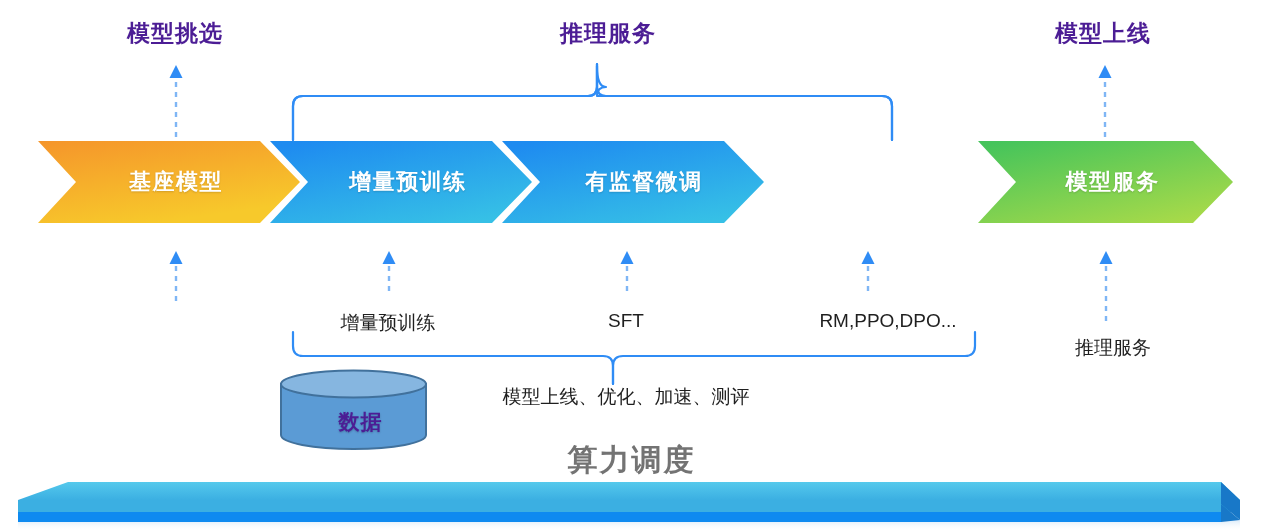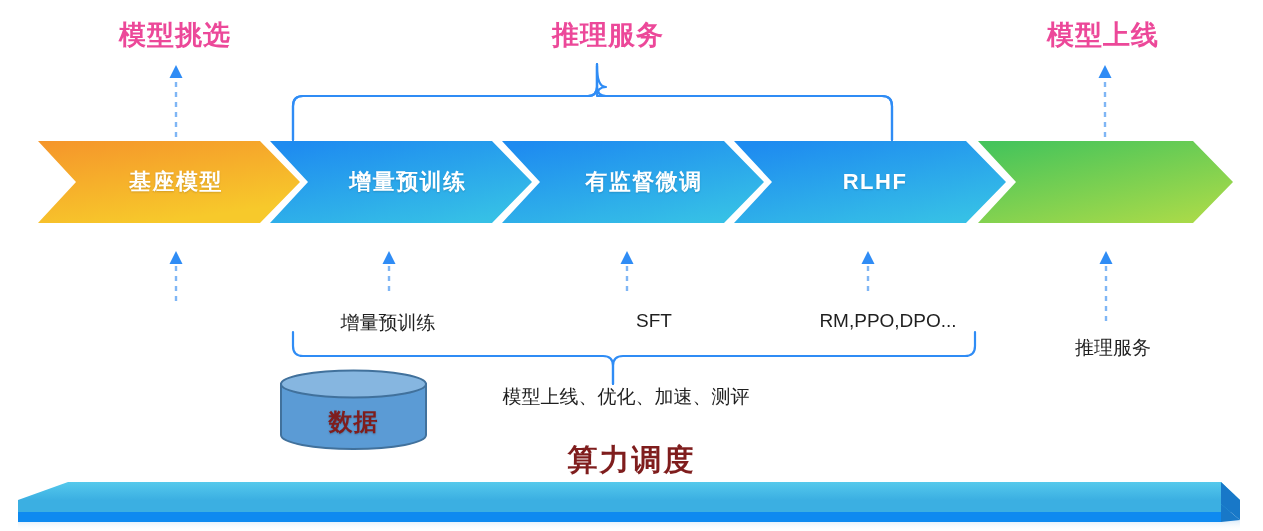--- a/index.html
+++ b/index.html
@@ -8,21 +8,21 @@
     background:#ffffff;
     font-family:"Liberation Sans","DejaVu Sans",sans-serif;
     overflow:hidden;
     position:relative;
   }
   .stage{position:absolute;left:0;top:0;width:1263px;height:531px;}
   .abs{position:absolute;}
 
   
   .heading{
-    font-size:27px;font-weight:bold;color:#ec4899;
+    font-size:23px;font-weight:bold;color:#4c1d95;
     letter-spacing:1px;white-space:nowrap;text-align:center;
     line-height:1;
   }
 
   
   .uparrow{width:14px;}
   .uparrow svg{display:block;overflow:visible;}
 
   
   .pipeline{position:absolute;left:0;top:141px;width:1263px;height:84px;}
@@ -40,32 +40,32 @@
   
   .smalllabel{
     font-size:19px;color:#1f1f1f;white-space:nowrap;text-align:center;
     font-family:"Liberation Sans","DejaVu Sans",sans-serif;
   }
 
   
   .cyl{position:absolute;}
   .cyl svg{display:block;}
   .cyl .cyllbl{
-    position:absolute;left:0;top:0;width:100%;height:100%;
+    position:absolute;left:7px;top:0;width:100%;height:100%;
     display:flex;align-items:center;justify-content:center;
-    color:#7f1d1d;font-weight:bold;font-size:24px;letter-spacing:1px;
+    color:#4c1d95;font-weight:bold;font-size:21px;letter-spacing:1px;
     text-shadow:0 1px 2px rgba(0,0,0,0.22);
   }
 
   
   .slab{position:absolute;left:0;top:480px;width:1263px;height:51px;}
   .slab svg{display:block;}
   .slabtitle{
     position:absolute;left:0;top:440px;width:1263px;text-align:center;
-    font-size:30px;font-weight:bold;color:#7f1d1d;letter-spacing:2px;
+    font-size:30px;font-weight:bold;color:#737373;letter-spacing:2px;
   }
 </style>
 </head>
 <body>
 
 <div class="stage">
 
   <div class="abs heading" style="left:65px;top:22px;width:220px;">模型挑选</div>
   <div class="abs heading" style="left:498px;top:22px;width:220px;">推理服务</div>
   <div class="abs heading" style="left:993px;top:22px;width:220px;text-align:center;">模型上线</div>
@@ -125,43 +125,32 @@
           <linearGradient id="g3" x1="0.15" y1="0" x2="0.75" y2="1">
             <stop offset="0%" stop-color="#1E8BF0"></stop>
             <stop offset="100%" stop-color="#36C0E6"></stop>
           </linearGradient>
         </defs>
         <path d="M0,0 L222,0 L262,41 L222,82 L0,82 L38,41 Z" fill="url(#g3)"></path>
       </svg>
       <span class="lbl" style="margin-left:22px;">有监督微调</span>
     </div>
 
-    <div class="chev" style="left:734px;width:272px;">
-      <svg width="272" height="82" viewBox="0 0 272 82" preserveAspectRatio="none">
-        <defs>
-          <linearGradient id="g4" x1="0.15" y1="0" x2="0.75" y2="1">
-            <stop offset="0%" stop-color="#1E8BF0"></stop>
-            <stop offset="100%" stop-color="#36C0E6"></stop>
-          </linearGradient>
-        </defs>
-        <path d="M0,0 L232,0 L272,41 L232,82 L0,82 L38,41 Z" fill="url(#g4)"></path>
-      </svg>
-      <span class="lbl" style="margin-left:10px;">RLHF</span>
-    </div>
 
     <div class="chev" style="left:978px;width:255px;">
       <svg width="255" height="82" viewBox="0 0 255 82" preserveAspectRatio="none">
         <defs>
           <linearGradient id="g5" x1="0.1" y1="0" x2="0.8" y2="1">
             <stop offset="0%" stop-color="#45C45B"></stop>
             <stop offset="100%" stop-color="#A8DA49"></stop>
           </linearGradient>
         </defs>
         <path d="M0,0 L215,0 L255,41 L215,82 L0,82 L38,41 Z" fill="url(#g5)"></path>
       </svg>
+      <span class="lbl" style="margin-left:14px;">模型服务</span>
     </div>
   </div>
 
   <div class="abs uparrow" style="left:168px;top:249px;">
     <svg width="16" height="52" viewBox="0 0 16 52">
       <line x1="8" y1="52" x2="8" y2="14" stroke="#7fb6f5" stroke-width="2.4" stroke-dasharray="5,5"></line>
       <path d="M8 2 L14.5 15 L1.5 15 Z" fill="#2f8cf5"></path>
     </svg>
   </div>
   <div class="abs uparrow" style="left:381px;top:249px;">
@@ -183,21 +172,21 @@
     </svg>
   </div>
   <div class="abs uparrow" style="left:1098px;top:249px;">
     <svg width="16" height="72" viewBox="0 0 16 72">
       <line x1="8" y1="72" x2="8" y2="14" stroke="#7fb6f5" stroke-width="2.4" stroke-dasharray="5,5"></line>
       <path d="M8 2 L14.5 15 L1.5 15 Z" fill="#2f8cf5"></path>
     </svg>
   </div>
 
   <div class="abs smalllabel" style="left:298px;top:310px;width:180px;">增量预训练</div>
-  <div class="abs smalllabel" style="left:594px;top:310px;width:120px;">SFT</div>
+  <div class="abs smalllabel" style="left:566px;top:310px;width:120px;">SFT</div>
   <div class="abs smalllabel" style="left:1023px;top:335px;width:180px;">推理服务</div>
   <div class="abs smalllabel" style="left:778px;top:310px;width:220px;">RM,PPO,DPO...</div>
 
   <div class="abs brace" style="left:288px;top:332px;">
     <svg width="692" height="56" viewBox="0 0 692 56">
       <path d="M5,0 L5,14 Q5,24 15,24 L315,24 Q325,24 325,34 L325,52" fill="none" stroke="#2f8cf5" stroke-width="2.2" stroke-linecap="round"></path>
       <path d="M687,0 L687,14 Q687,24 677,24 L335,24 Q325,24 325,34 L325,52" fill="none" stroke="#2f8cf5" stroke-width="2.2" stroke-linecap="round"></path>
     </svg>
   </div>
 

